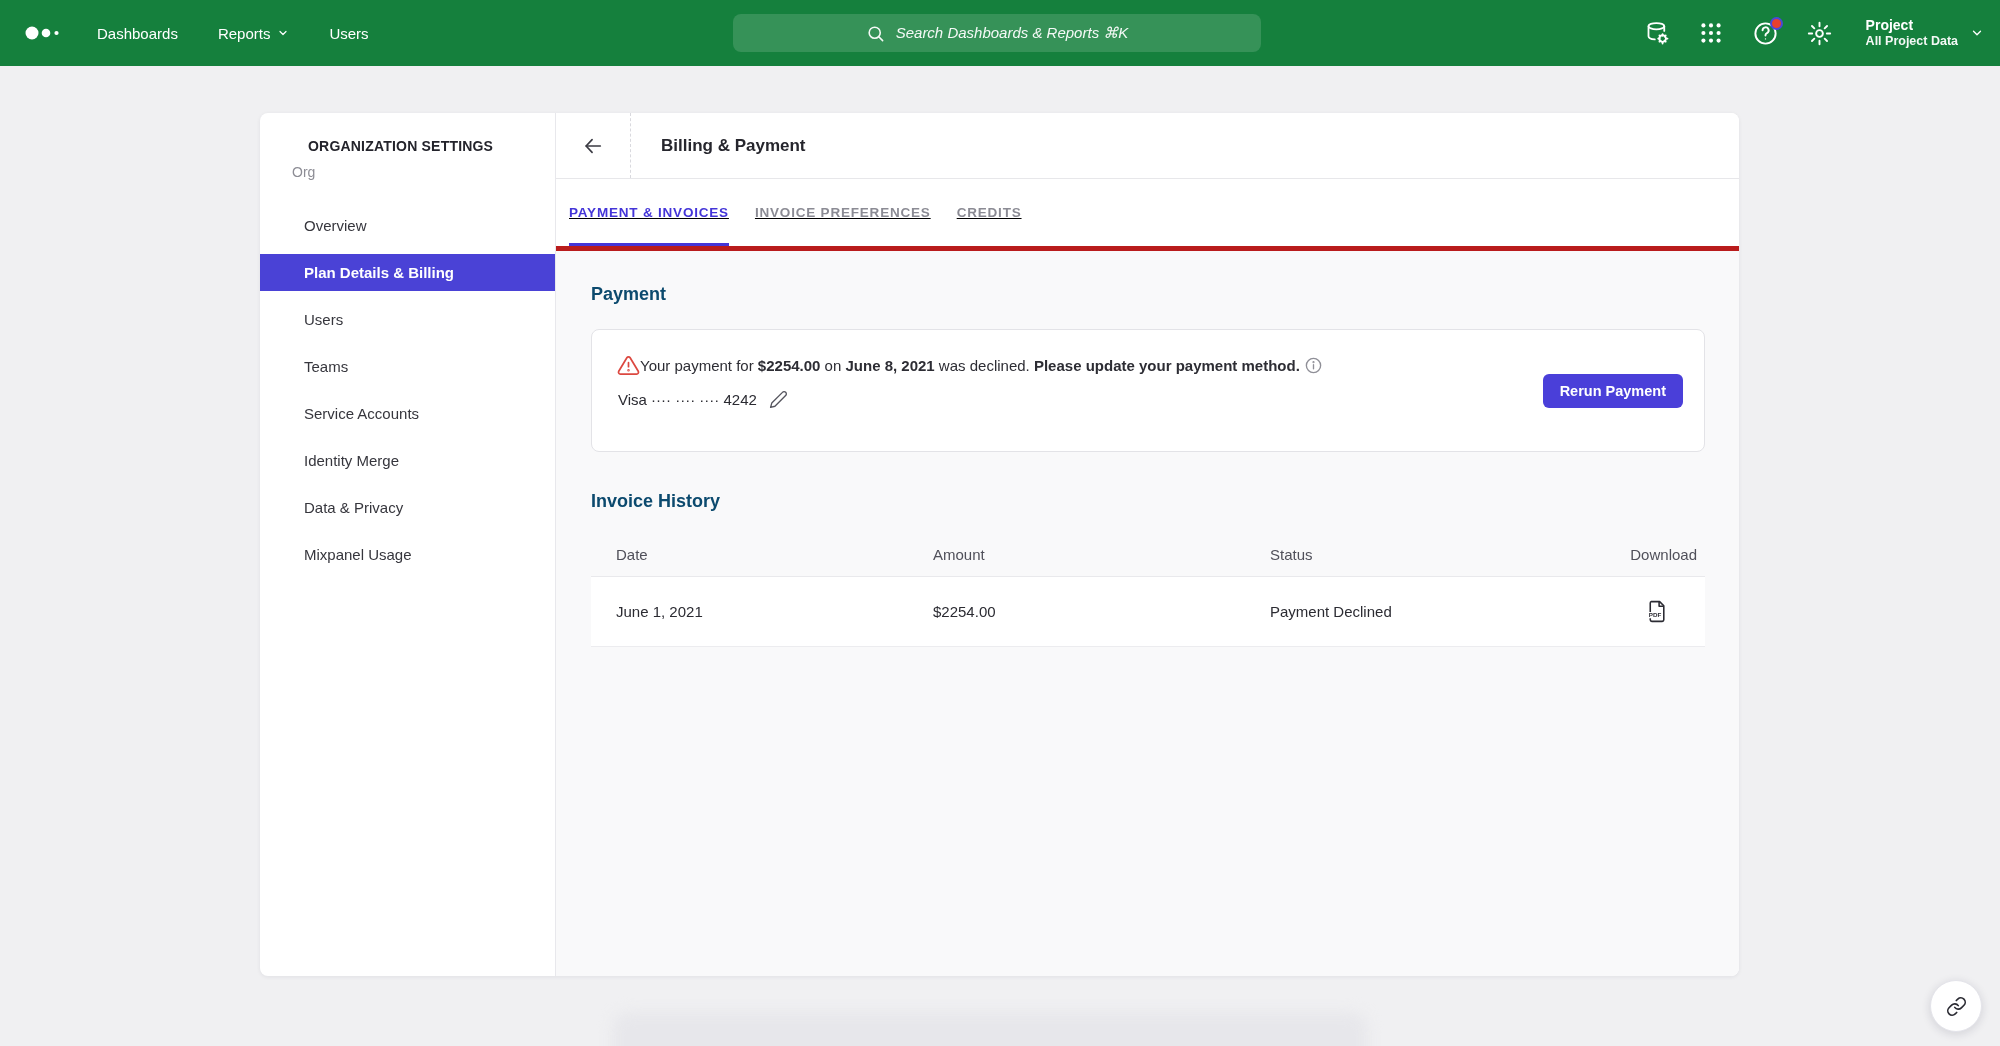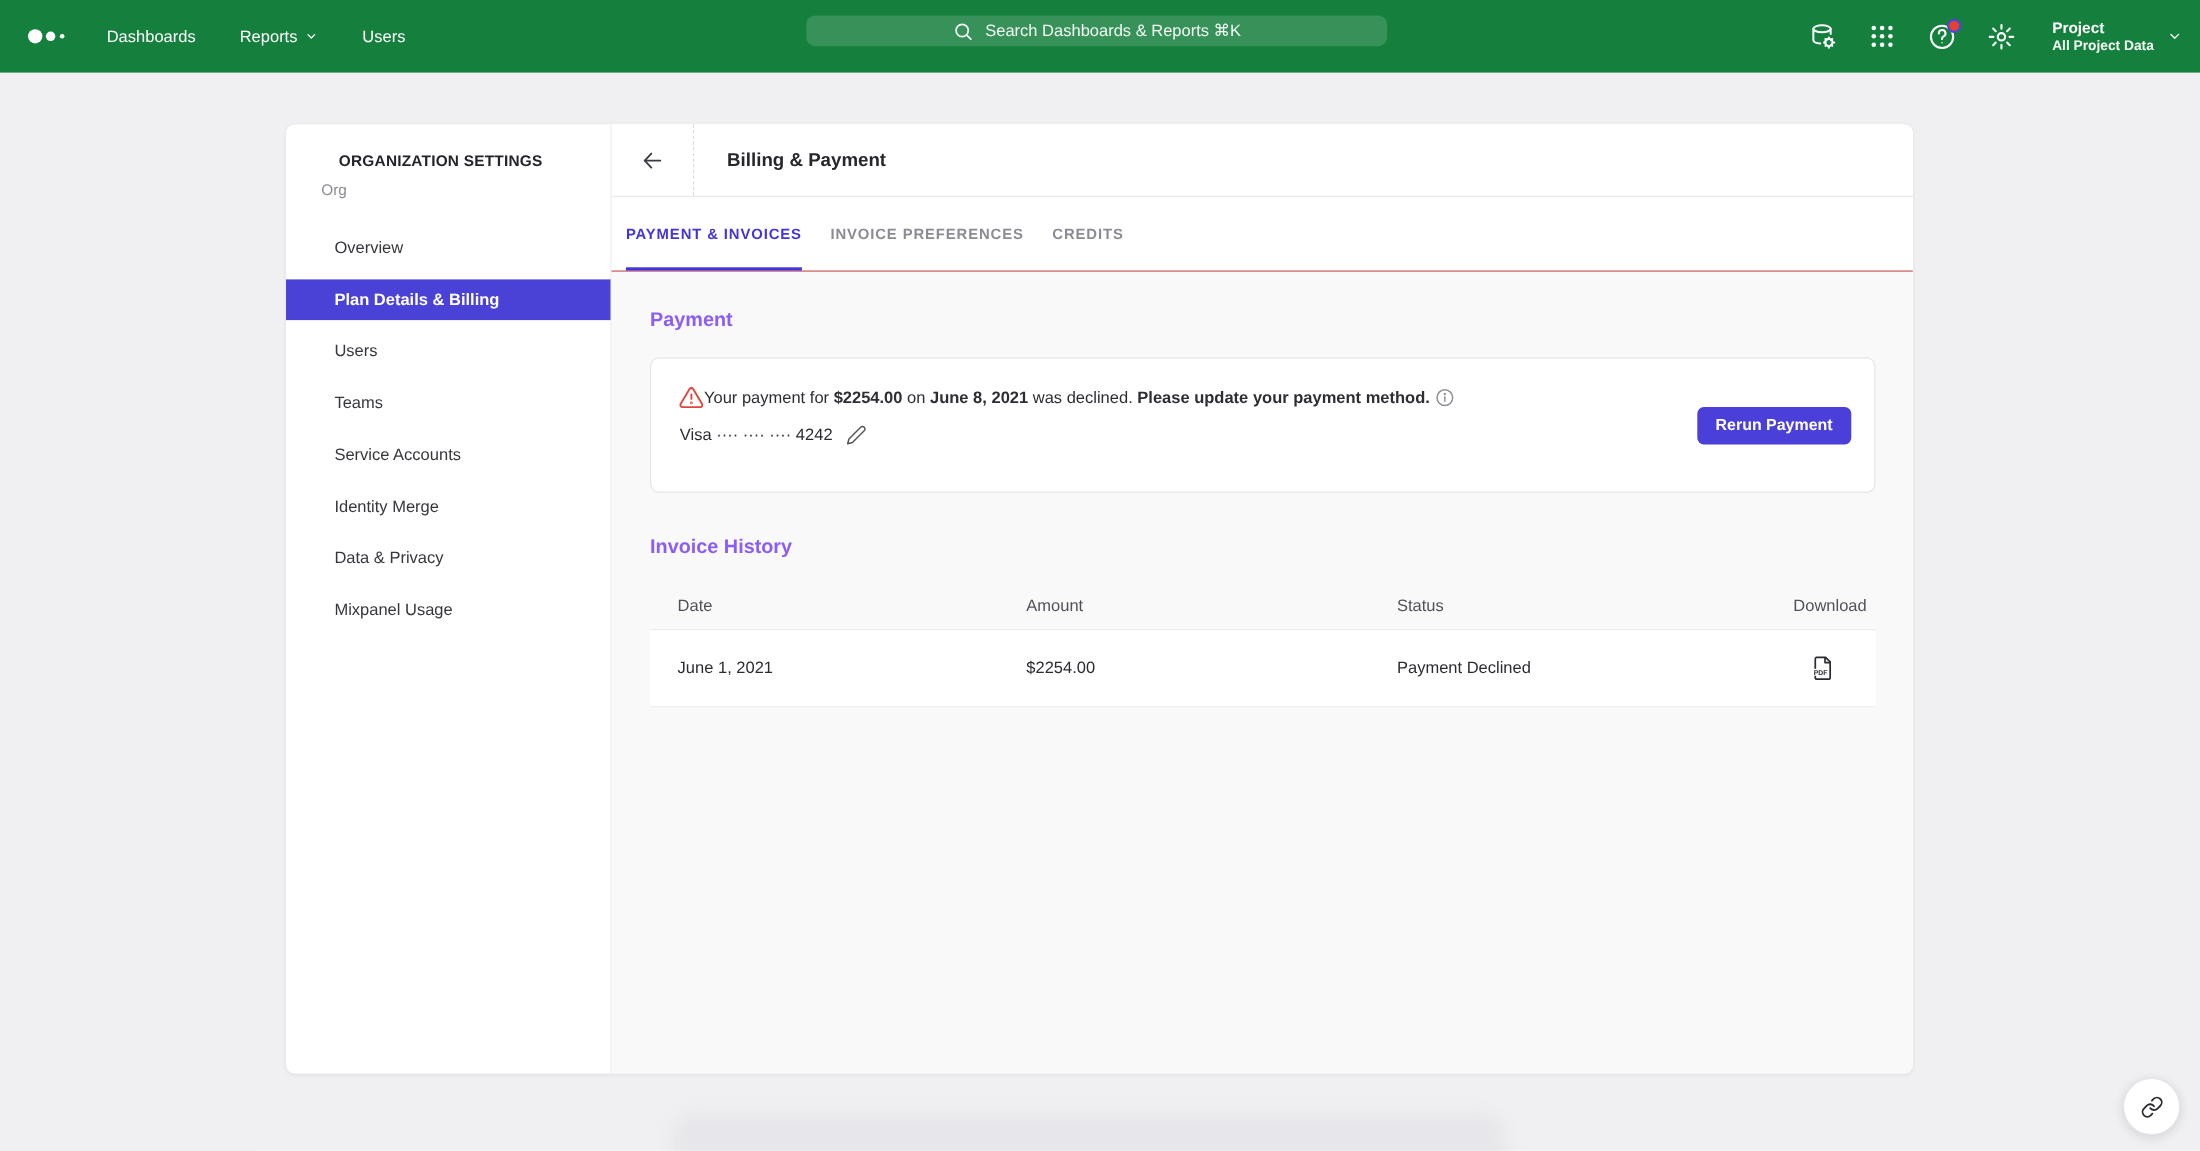--- a/index.html
+++ b/index.html
@@ -16,24 +16,24 @@
     position:absolute;top:0;left:0;width:2000px;height:66px;
     background:#15803d;display:flex;align-items:center;color:#fff;
   }
   .nav-left{display:flex;align-items:center;padding-left:23px;}
   .logo{display:flex;align-items:center;margin-right:28px;}
   .nav-item{
     color:#fff;font-size:15px;margin-right:40px;display:flex;align-items:center;gap:7px;
     cursor:pointer;white-space:nowrap;
   }
   .search-pill{
-    position:absolute;left:733px;top:14px;width:528px;height:28px;
+    position:absolute;left:733px;top:14px;width:528px;height:38px;
     background:rgba(255,255,255,0.14);border-radius:8px;
     display:flex;align-items:center;justify-content:center;gap:11px;
-    color:rgba(255,255,255,0.95);font-size:15px;cursor:text;
+    color:rgba(255,255,255,0.95);font-size:15px;cursor:text;font-style:italic;
   }
   .nav-right{
     position:absolute;right:0;top:0;height:66px;display:flex;align-items:center;
     gap:27px;padding-right:16px;
   }
   .nav-icon{width:27px;height:27px;position:relative;display:flex;align-items:center;justify-content:center;cursor:pointer;}
   .badge-dot{
     position:absolute;top:-3px;right:-4px;width:13px;height:13px;border-radius:50%;
     background:#e8402e;border:2px solid #4c48d6;box-sizing:border-box;
   }
@@ -66,34 +66,34 @@
     height:65px;min-height:65px;border-bottom:1px solid #e7e7ea;
     display:flex;align-items:stretch;background:#fff;
   }
   .back-cell{
     width:74px;min-width:74px;display:flex;align-items:center;justify-content:center;
     border-right:1px dashed #d9d9de;cursor:pointer;color:#3a3a42;
   }
   .page-title{display:flex;align-items:center;padding-left:30px;font-size:17px;font-weight:700;color:#26262d;}
 
   .tabs{
-    height:67px;min-height:67px;border-bottom:1px solid #b91c1c;background:#fff;
-    display:flex;align-items:stretch;padding-left:13px;gap:26px;
+    height:67px;min-height:67px;border-bottom:5px solid #b91c1c;background:#fff;
+    display:flex;align-items:stretch;padding-left:13px;gap:26px;text-decoration:underline;
   }
   .tab{
     display:flex;align-items:center;font-size:13.5px;font-weight:700;letter-spacing:.8px;
     color:#8b8b94;cursor:pointer;position:relative;white-space:nowrap;
   }
   .tab.active{color:#4435d8;}
   .tab.active::after{
     content:"";position:absolute;left:0;right:0;bottom:0;height:3px;background:#4435d8;
   }
 
   .content{flex:1;background:#f9f9fa;padding:33px 34px 0 35px;box-sizing:border-box;}
-  .section-title{font-size:18px;font-weight:700;color:#8b5cf6;}
+  .section-title{font-size:18px;font-weight:700;color:#0c4a6e;}
 
   
   .payment-panel{
     margin-top:24px;background:#fff;border:1px solid #e3e3e7;border-radius:8px;
     padding:24px 25px;position:relative;box-sizing:border-box;height:123px;
   }
   .alert-row{display:flex;align-items:center;font-size:15px;color:#2d2d34;}
   .alert-row .b{font-weight:700;}
   .info-icon{margin-left:4px;display:flex;align-items:center;color:#8f8f97;cursor:pointer;}
   .card-row{display:flex;align-items:center;gap:12px;margin-top:13px;padding-left:1px;font-size:15px;color:#2b2b32;}

